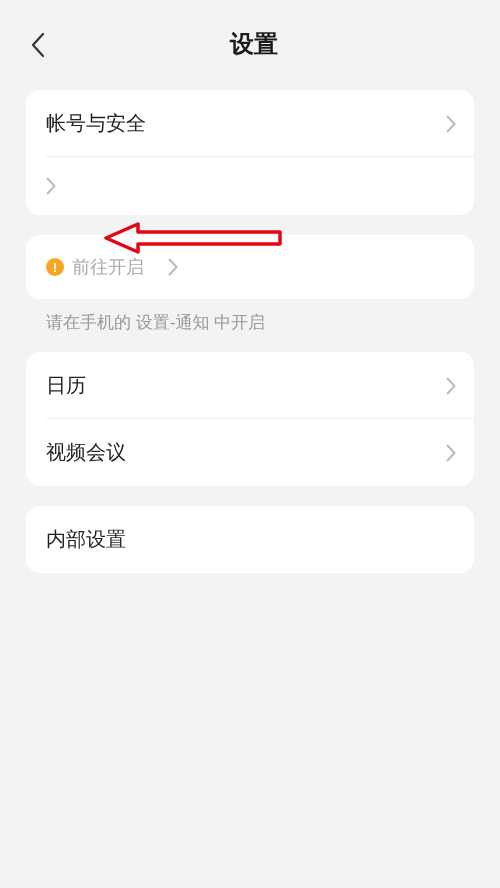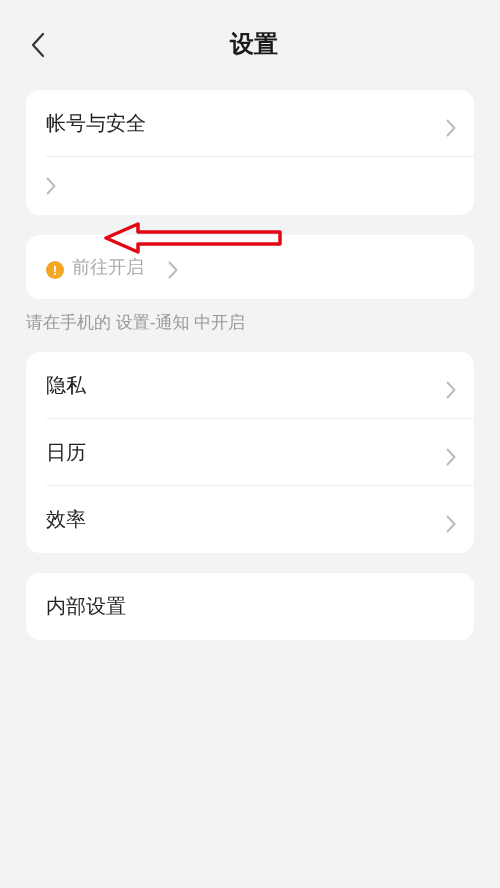--- a/index.html
+++ b/index.html
@@ -34,21 +34,21 @@
       color: #1a1a1a;
     }
     .card {
       background-color: #ffffff;
       margin: 0 26px;
       border-radius: 14px;
       margin-bottom: 20px;
     }
     .list-item {
       display: flex;
-      align-items: flex-end;
+      align-items: center;
       padding: 20px 18px 20px 20px;
       cursor: pointer;
       position: relative;
     }
     .list-item:not(:last-child)::after {
       content: "";
       position: absolute;
       bottom: 0;
       left: 20px;
       right: 0;
@@ -79,21 +79,21 @@
       display: flex;
       align-items: center;
       justify-content: center;
       font-size: 13px;
       font-weight: bold;
       margin-right: 8px;
     }
     .hint-text {
       font-size: 17px;
       color: #999999;
-      margin: -8px 26px 18px 26px;
+      margin: -8px 26px 18px 46px;
     }
     .arrow-annotation {
       position: absolute;
       left: 104px;
       top: 222px;
       width: 180px;
       height: 32px;
       pointer-events: none;
     }
   </style>
@@ -135,37 +135,29 @@
       <svg width="10" height="18" viewBox="0 0 10 18">
           <polyline points="1.5,1.5 8.5,9 1.5,16.5" stroke="#bbbbbb" stroke-width="2" fill="none" stroke-linecap="round" stroke-linejoin="round"></polyline>
         </svg>
     </div>
   </div>
 </div>
 <div class="hint-text">请在手机的 设置-通知 中开启</div>
 
 <div class="card">
   <div class="list-item">
-    <div class="item-label">隐私</div>
-    <div class="chevron">
-      <svg width="10" height="18" viewBox="0 0 10 18">
-          <polyline points="1.5,1.5 8.5,9 1.5,16.5" stroke="#bbbbbb" stroke-width="2" fill="none" stroke-linecap="round" stroke-linejoin="round"></polyline>
-        </svg>
-    </div>
-  </div>
-  <div class="list-item">
     <div class="item-label">日历</div>
     <div class="chevron">
       <svg width="10" height="18" viewBox="0 0 10 18">
           <polyline points="1.5,1.5 8.5,9 1.5,16.5" stroke="#bbbbbb" stroke-width="2" fill="none" stroke-linecap="round" stroke-linejoin="round"></polyline>
         </svg>
     </div>
   </div>
   <div class="list-item">
-    <div class="item-label">效率</div>
+    <div class="item-label">视频会议</div>
     <div class="chevron">
       <svg width="10" height="18" viewBox="0 0 10 18">
           <polyline points="1.5,1.5 8.5,9 1.5,16.5" stroke="#bbbbbb" stroke-width="2" fill="none" stroke-linecap="round" stroke-linejoin="round"></polyline>
         </svg>
     </div>
   </div>
 </div>
 
 <div class="card">
   <div class="list-item">

